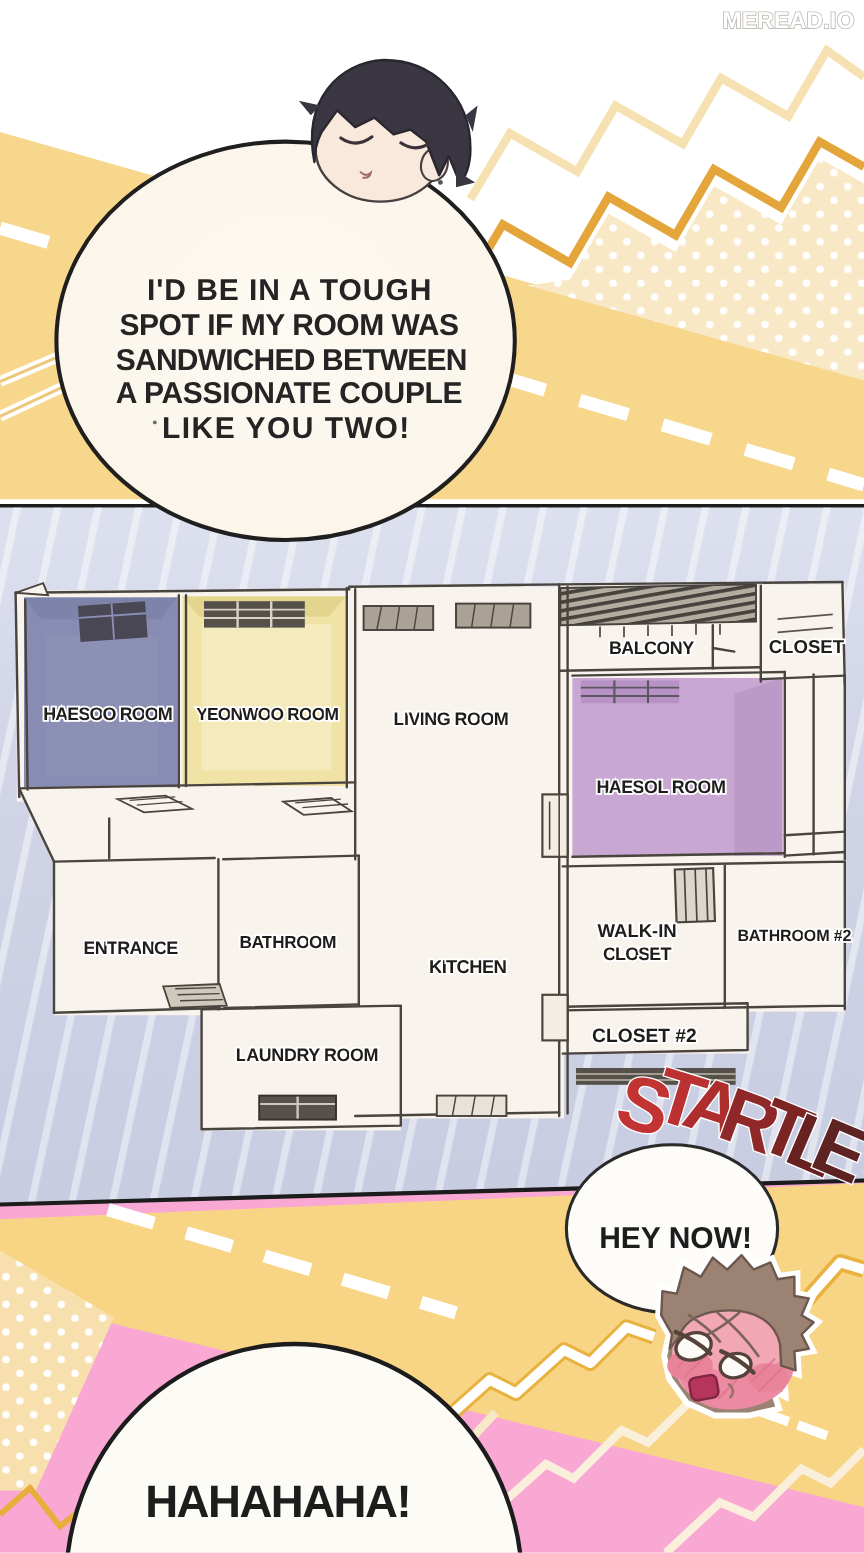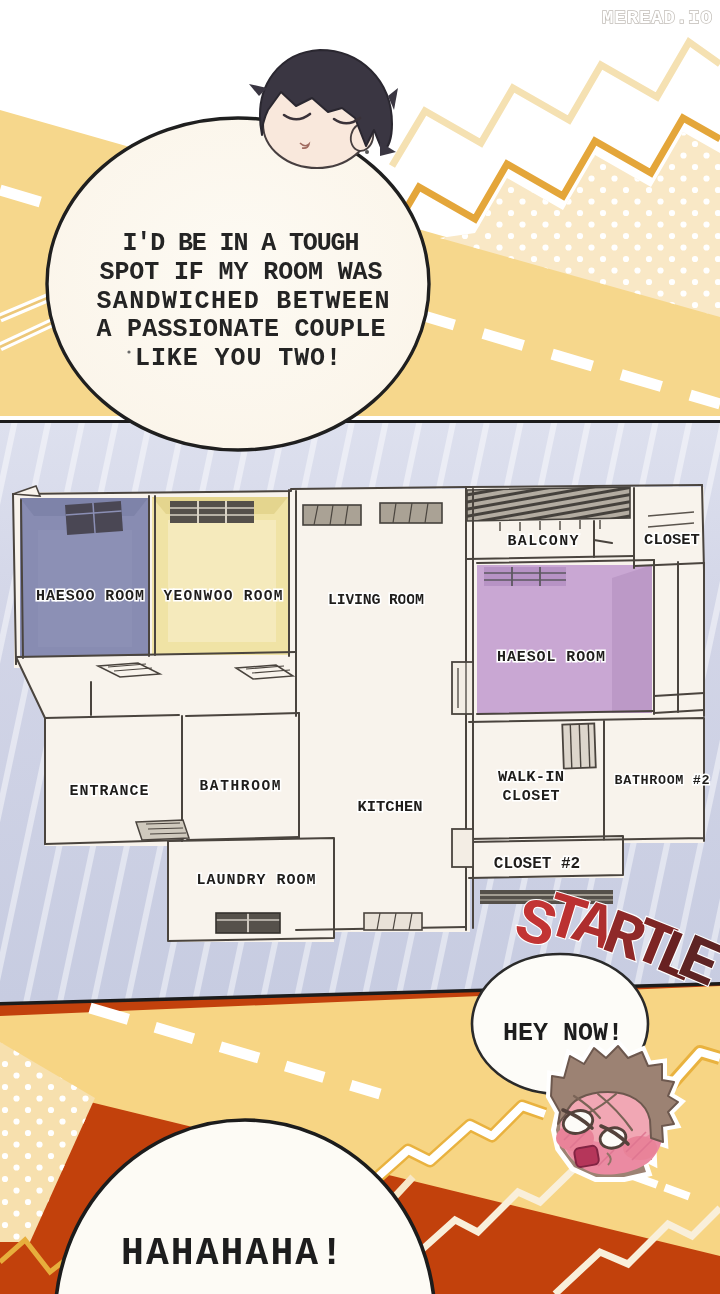--- a/index.html
+++ b/index.html
@@ -1,17 +1,17 @@
 <!DOCTYPE html>
 <html><head>
 <meta charset="utf-8">
 <style>
 html,body{margin:0;padding:0;background:#fff;}
-#page{position:relative;width:720px;height:1294px;overflow:hidden;background:#c2410c;
-  font-family:Liberation Mono, monospace;}
+#page{position:relative;width:720px;height:1294px;overflow:hidden;background:#f9a8d4;
+  font-family:Liberation Sans, sans-serif;}
 svg{display:block;}
 </style>
 </head>
 <body>
 <div id="page">
 <svg width="720" height="1294" viewBox="0 0 720 1294">
 <defs>
   <pattern id="stripes" patternUnits="userSpaceOnUse" width="33" height="33" patternTransform="rotate(12)">
     <rect width="33" height="33" fill="none"></rect>
     <rect x="0" width="6" height="33" fill="#ffffff" opacity="0.45"></rect>

